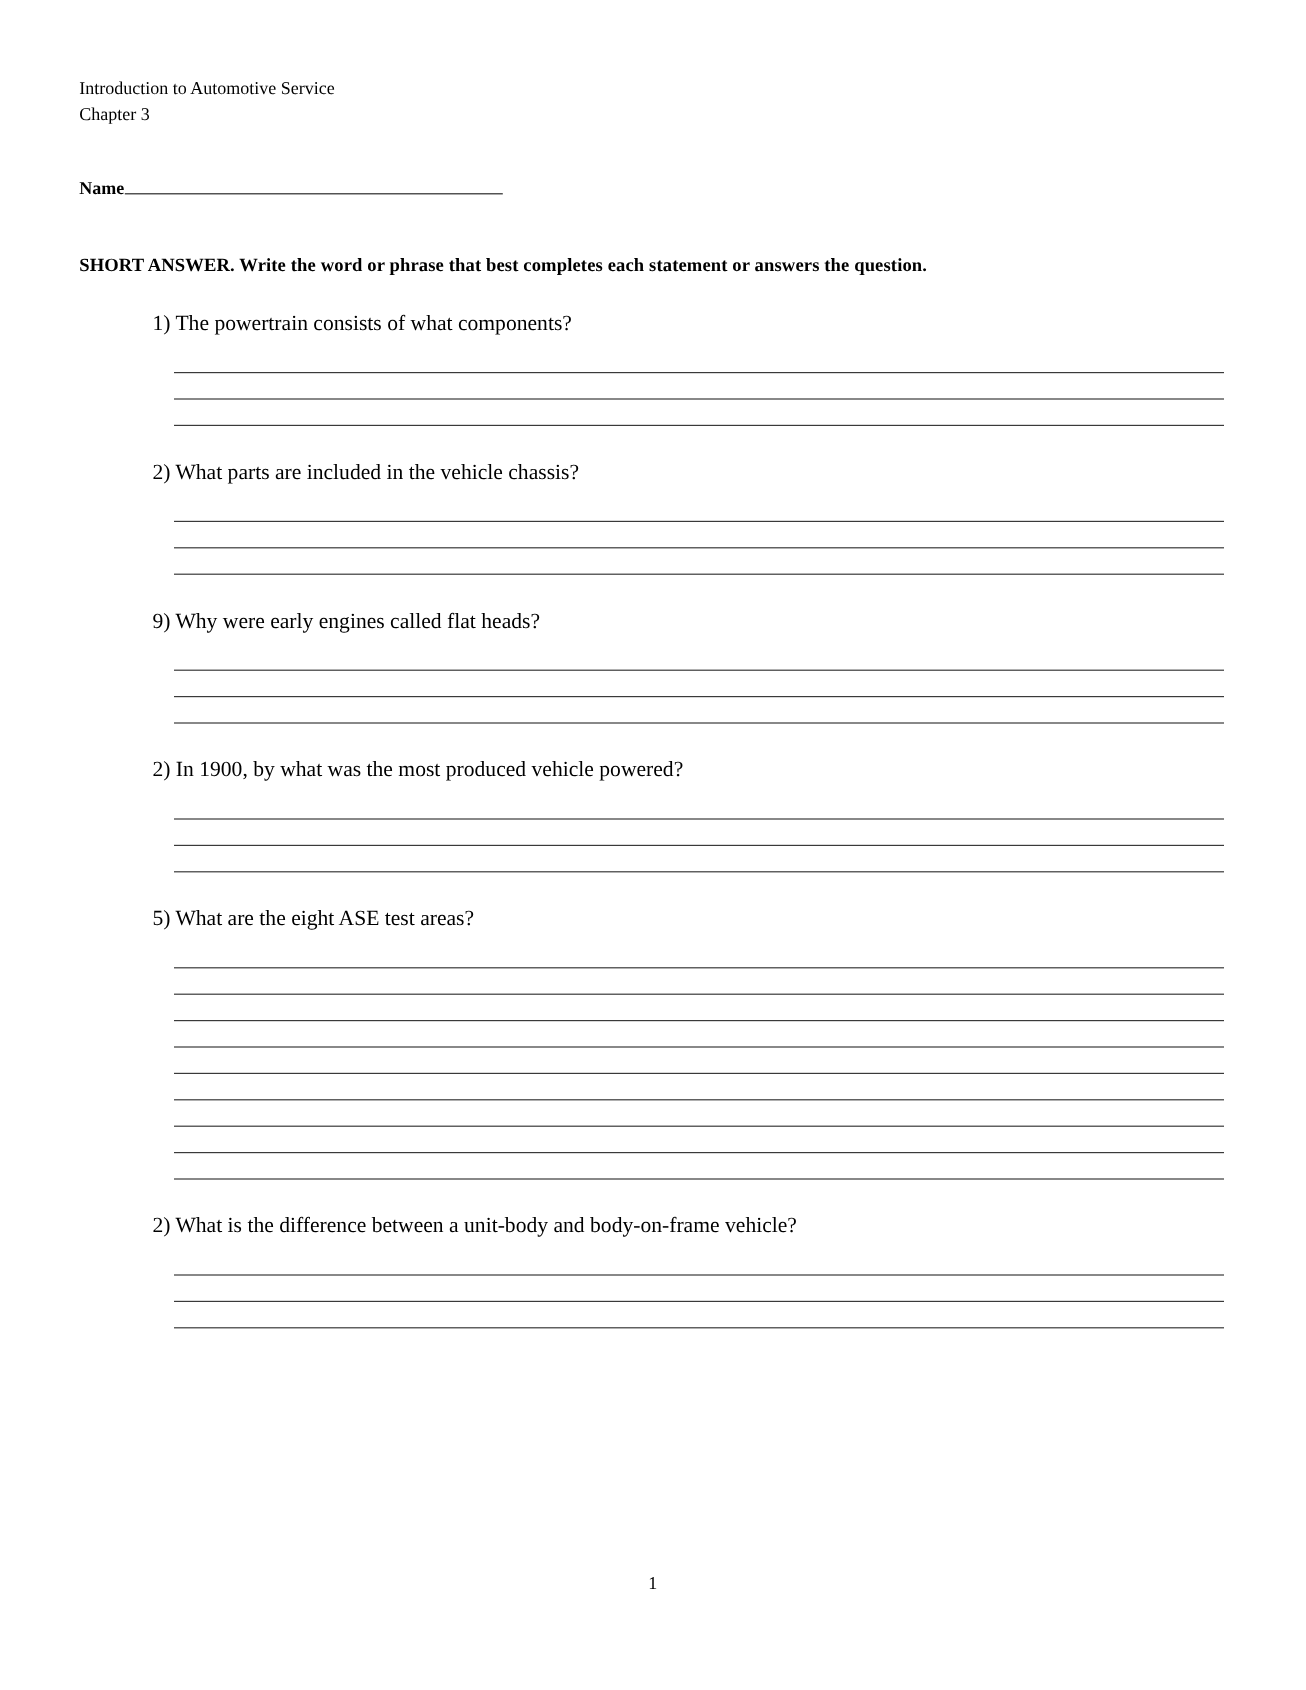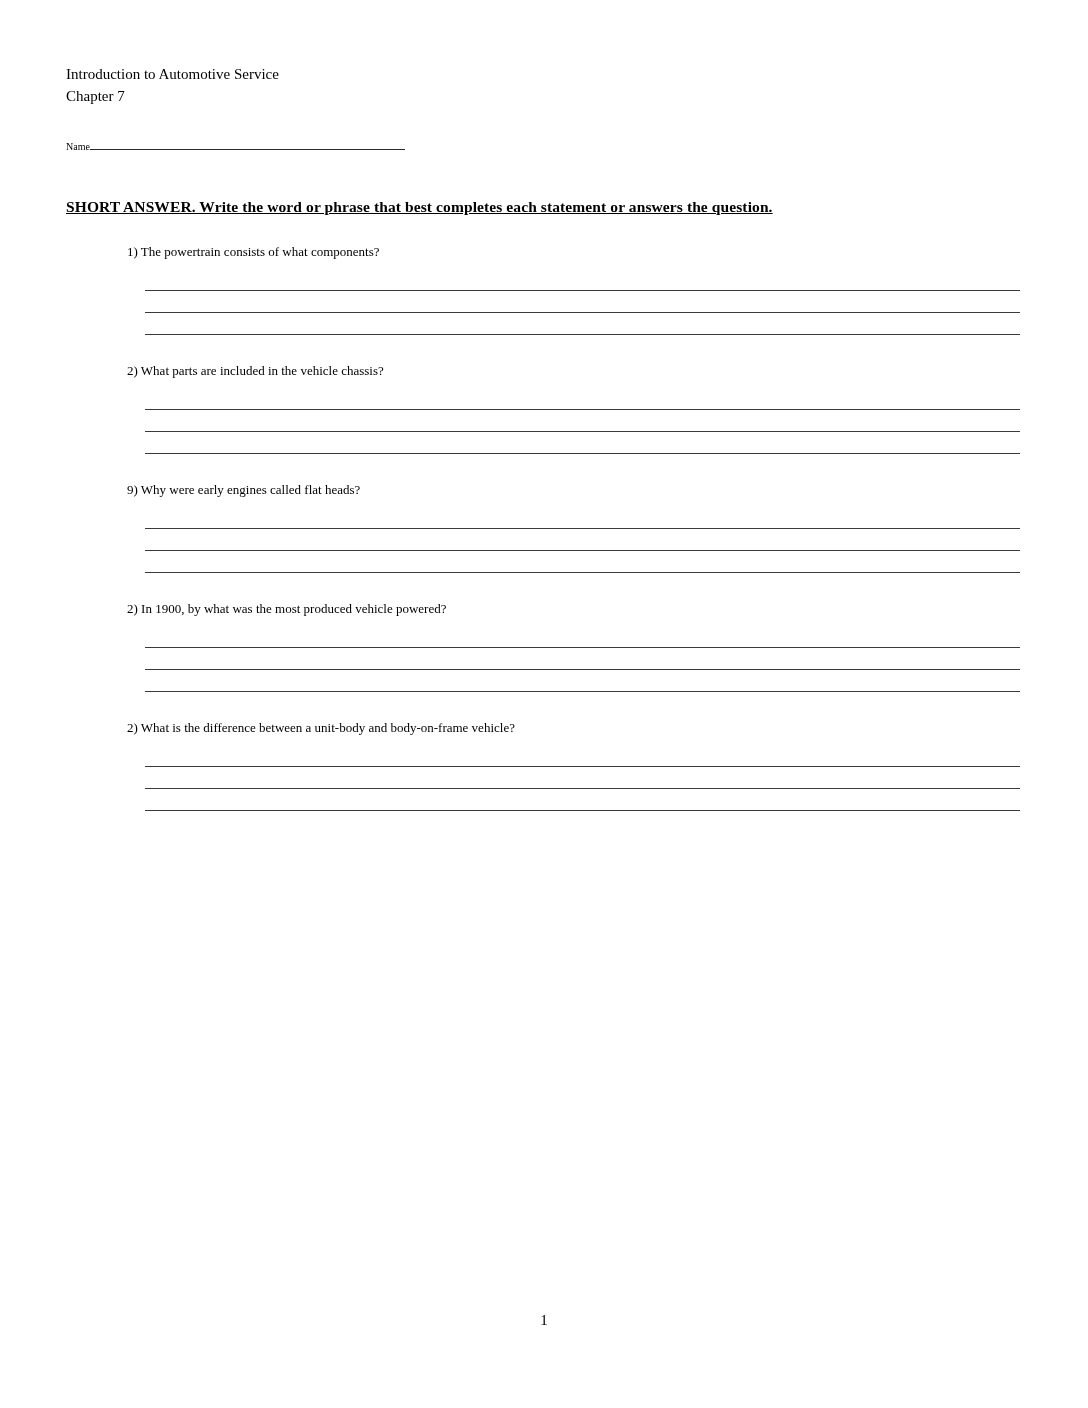--- a/index.html
+++ b/index.html
@@ -14,46 +14,46 @@
     width: 1088px;
     height: 1408px;
     background: #ffffff;
     overflow: hidden;
   }
   .content {
     padding: 64px 68px 5px 66px;
   }
   .header { font-size: 15px; line-height: 1.45; }
   .name-row {
-    margin-top: 28px;
-    font-size: 10px;
+    margin-top: 40px;
+    font-size: 15px;
+    font-weight: bold;
   }
   .name-line {
     display: inline-block;
     width: 315px;
     border-bottom: 1px solid #2a2a2a;
     height: 14px;
     vertical-align: baseline;
   }
   .instruction {
     margin-top: 46px;
     font-weight: bold;
     font-size: 15.5px;
     letter-spacing: 0.1px;
-    text-decoration: underline;
   }
   .questions {
     margin-top: 10px;
   }
   .question {
     margin-top: 28px;
   }
   .question-text {
     margin-left: 61px;
-    font-size: 13px;
+    font-size: 18px;
   }
   .answer-lines {
     margin-left: 79px;
     margin-top: 9px;
     width: 875px;
   }
   .answer-line {
     height: 22px;
     border-bottom: 1px solid #3a3a3a;
   }
@@ -67,21 +67,21 @@
   }
 </style>
 </head>
 <body>
 
 <div class="page">
   <div class="content">
 
     <div class="header">
       <div>Introduction to Automotive Service</div>
-      <div>Chapter 7</div>
+      <div>Chapter 3</div>
     </div>
 
     <div class="name-row">
       <span>Name</span><span class="name-line"></span>
     </div>
 
     <div class="instruction">SHORT ANSWER.  Write the word or phrase that best completes each statement or answers the question.</div>
 
     <div class="questions" id="questions">
         <div class="question">
@@ -110,20 +110,34 @@
         </div>
         <div class="question">
           <div class="question-text">2) In 1900, by what was the most produced vehicle powered?</div>
           <div class="answer-lines">
             <div class="answer-line"></div>
             <div class="answer-line"></div>
             <div class="answer-line"></div>
           </div>
         </div>
         <div class="question">
+          <div class="question-text">5) What are the eight ASE test areas?</div>
+          <div class="answer-lines">
+            <div class="answer-line"></div>
+            <div class="answer-line"></div>
+            <div class="answer-line"></div>
+            <div class="answer-line"></div>
+            <div class="answer-line"></div>
+            <div class="answer-line"></div>
+            <div class="answer-line"></div>
+            <div class="answer-line"></div>
+            <div class="answer-line"></div>
+          </div>
+        </div>
+        <div class="question">
           <div class="question-text">2) What is the difference between a unit-body and body-on-frame vehicle?</div>
           <div class="answer-lines">
             <div class="answer-line"></div>
             <div class="answer-line"></div>
             <div class="answer-line"></div>
           </div>
         </div>
       </div>
 
   </div>

